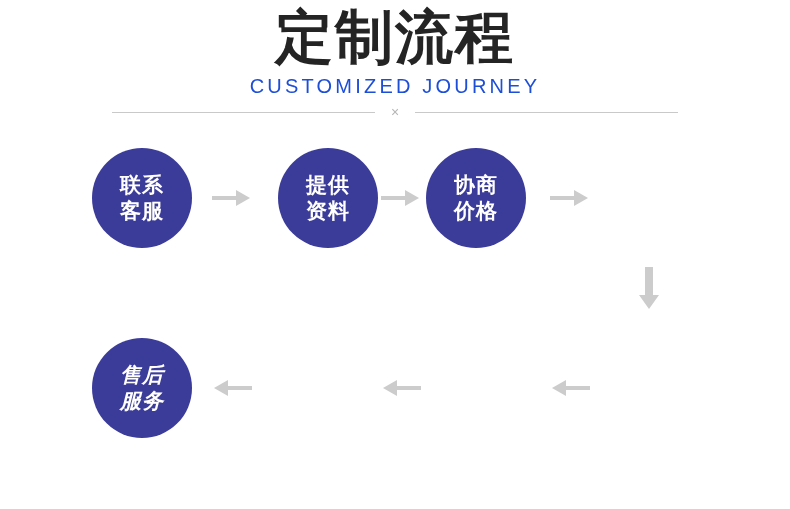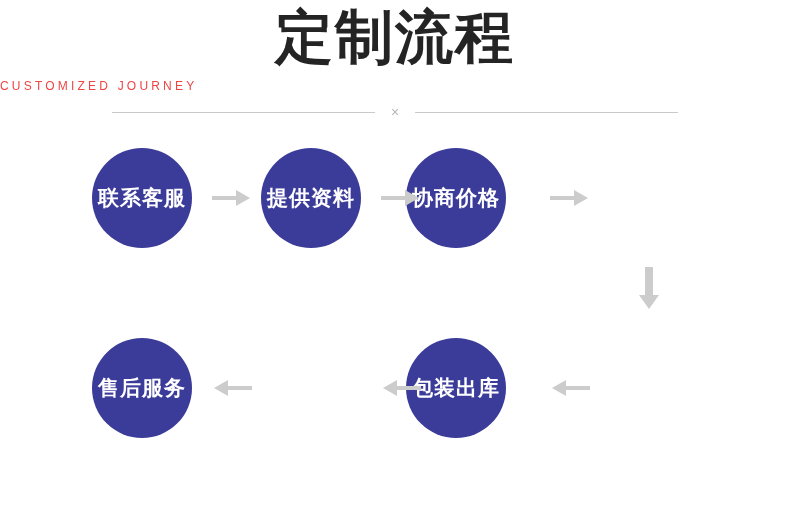--- a/index.html
+++ b/index.html
@@ -43,25 +43,26 @@
     letter-spacing: 2px;
     color: #242424;
     line-height: 70px;
     white-space: nowrap;
   }
   .subtitle {
     position: absolute;
     top: 76px;
     left: 0;
     width: 790px;
+    text-align: center;
     font-family: "Liberation Sans", "DejaVu Sans", sans-serif;
-    font-size: 12px;
+    font-size: 20px;
     font-weight: 400;
     letter-spacing: 3.2px;
-    color: #ef4444;
+    color: #1d4ed8;
     line-height: 20px;
     white-space: nowrap;
   }
 
   .divider {
     position: absolute;
     top: 102px;
     left: 112px;
     width: 566px;
     height: 20px;
@@ -94,41 +95,41 @@
   }
 
   .node {
     position: absolute;
     width: 100px;
     height: 100px;
     border-radius: 50%;
     background: #3b3b99;
     color: #ffffff;
     display: flex;
-    flex-direction: row;
+    flex-direction: column;
     align-items: center;
     justify-content: center;
     box-sizing: border-box;
   }
   .node .line {
     font-family: "DejaVu Sans", "Liberation Sans", sans-serif;
     font-size: 21px;
     font-weight: 700;
     letter-spacing: 1px;
     line-height: 26px;
     white-space: nowrap;
     color: #ffffff;
   }
 
   
   .row1 { top: 18px; }
-  .row2 { top: 208px; }
+  .row2 { top: 208px; font-style: italic; }
   .col1 { left: 92px; }
-  .col2 { left: 261px; }
-  .col3 { left: 406px; }
+  .col2 { left: 278px; }
+  .col3 { left: 426px; }
   .col4 { left: 599px; }
 
   
   .arrow-h {
     position: absolute;
     width: 40px;
     height: 22px;
     top: 57px;
   }
   .arrow-h.r2 { top: 247px; }
@@ -197,24 +198,20 @@
       </svg>
     </div>
 
     <div class="arrow-v">
       <svg width="22" height="44" viewBox="0 0 22 44">
         <path d="M7 0 H15 V28 H21 L11 42 L1 28 H7 Z" fill="#cccccc"></path>
       </svg>
     </div>
 
 
-    <div class="node row2 col3">
-      <span class="line">包装</span>
-      <span class="line">出库</span>
-    </div>
 
 
     <div class="node row2 col1">
       <span class="line">售后</span>
       <span class="line">服务</span>
     </div>
 
     <div class="arrow-h r2 a3">
       <svg width="40" height="22" viewBox="0 0 40 22">
         <path d="M40 9 H16 V3 L2 11 L16 19 V13 H40 Z" fill="#cccccc"></path>

